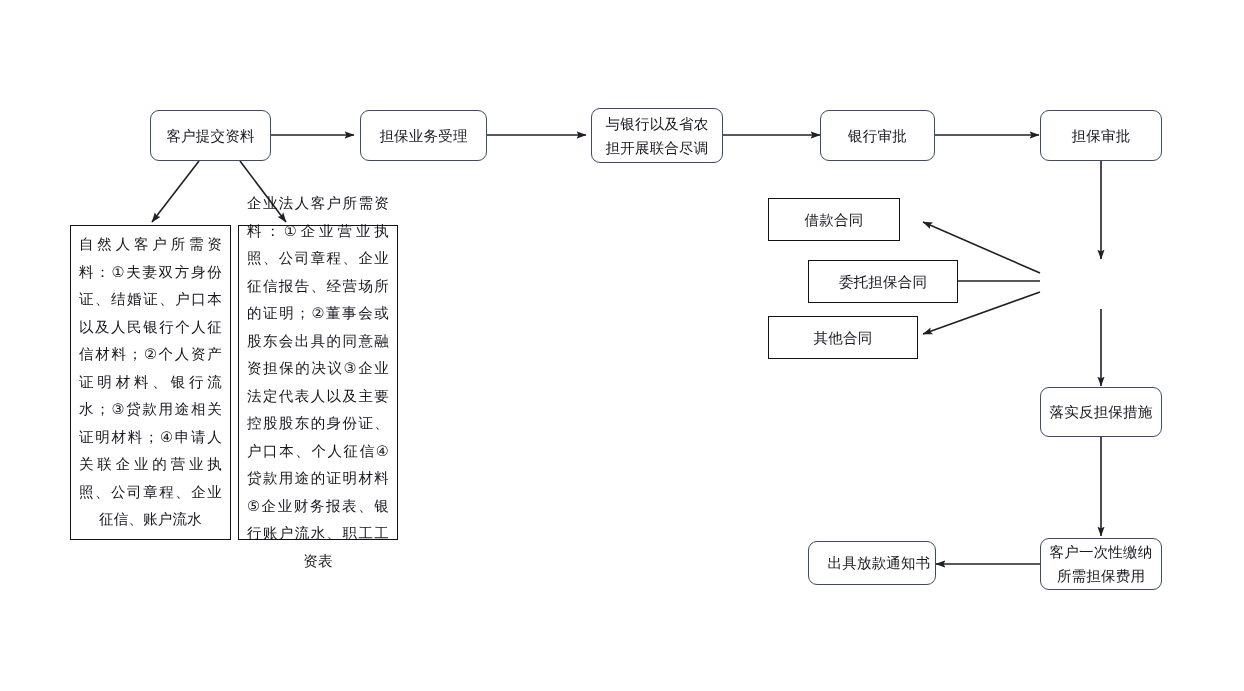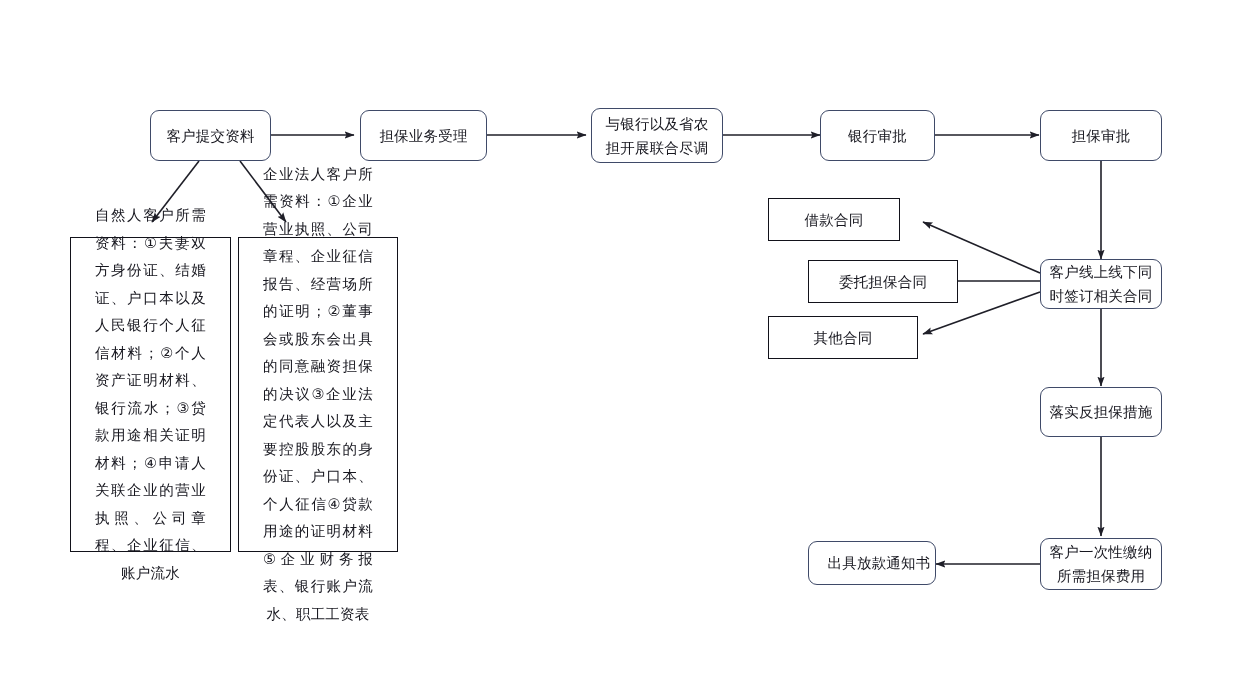--- a/index.html
+++ b/index.html
@@ -49,22 +49,21 @@
   .node .label {
     font-size: 14.5px;
     line-height: 24px;
     letter-spacing: 0.2px;
     white-space: pre-line;
     color: #17171f;
   }
   .node.textblock {
     align-items: center;
     justify-content: flex-start;
-    padding: 6px 24px;
-    margin-top: 12px;
+    padding: 6px 8px;
   }
   .node.textblock .label {
     font-size: 14.5px;
     line-height: 27.5px;
     text-align: justify;
     text-align-last: center;
     white-space: normal;
     display: block;
     width: 100%;
   }
@@ -134,24 +133,20 @@
   </div>
 
   <div class="node sharp" style="left:768px; top:260px; width:150px; height:43px;margin-left:40px;">
     <span class="label">委托担保合同</span>
   </div>
 
   <div class="node sharp" style="left:768px; top:316px; width:150px; height:43px;">
     <span class="label">其他合同</span>
   </div>
 
-  <div class="node rounded" style="left:1040px; top:259px; width:122px; height:50px;">
-    <span class="label">客户线上线下同
-时签订相关合同</span>
-  </div>
 
   <div class="node rounded" style="left:1040px; top:387px; width:122px; height:50px;align-items:center;">
     <span class="label">落实反担保措施</span>
   </div>
 
   <div class="node rounded" style="left:1040px; top:538px; width:122px; height:52px;">
     <span class="label">客户一次性缴纳
 所需担保费用</span>
   </div>
 

